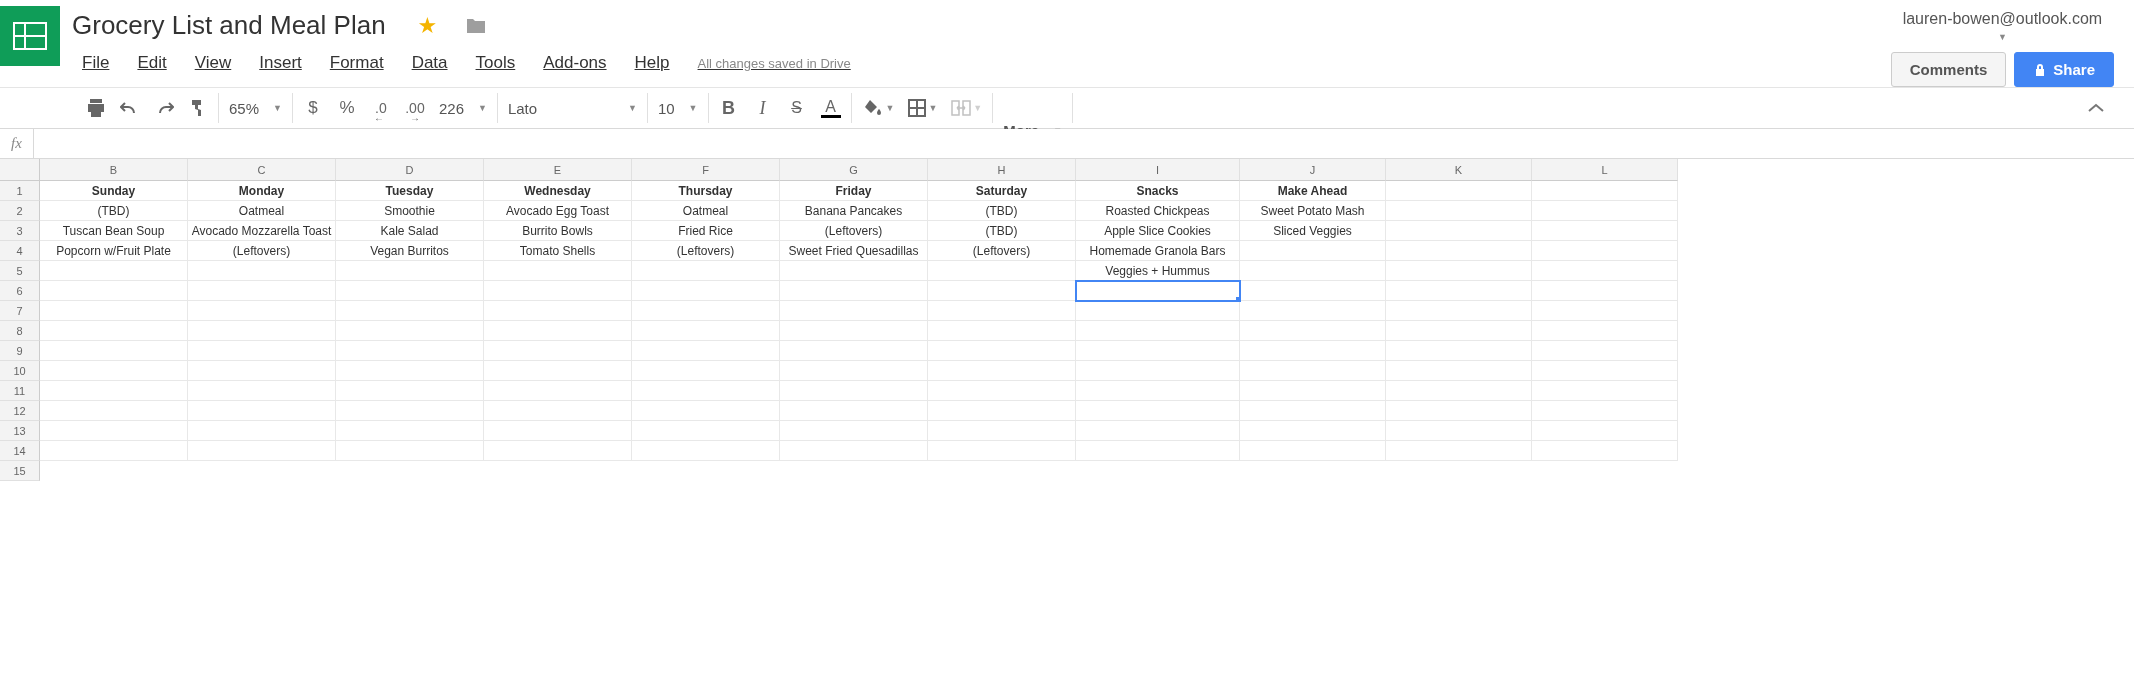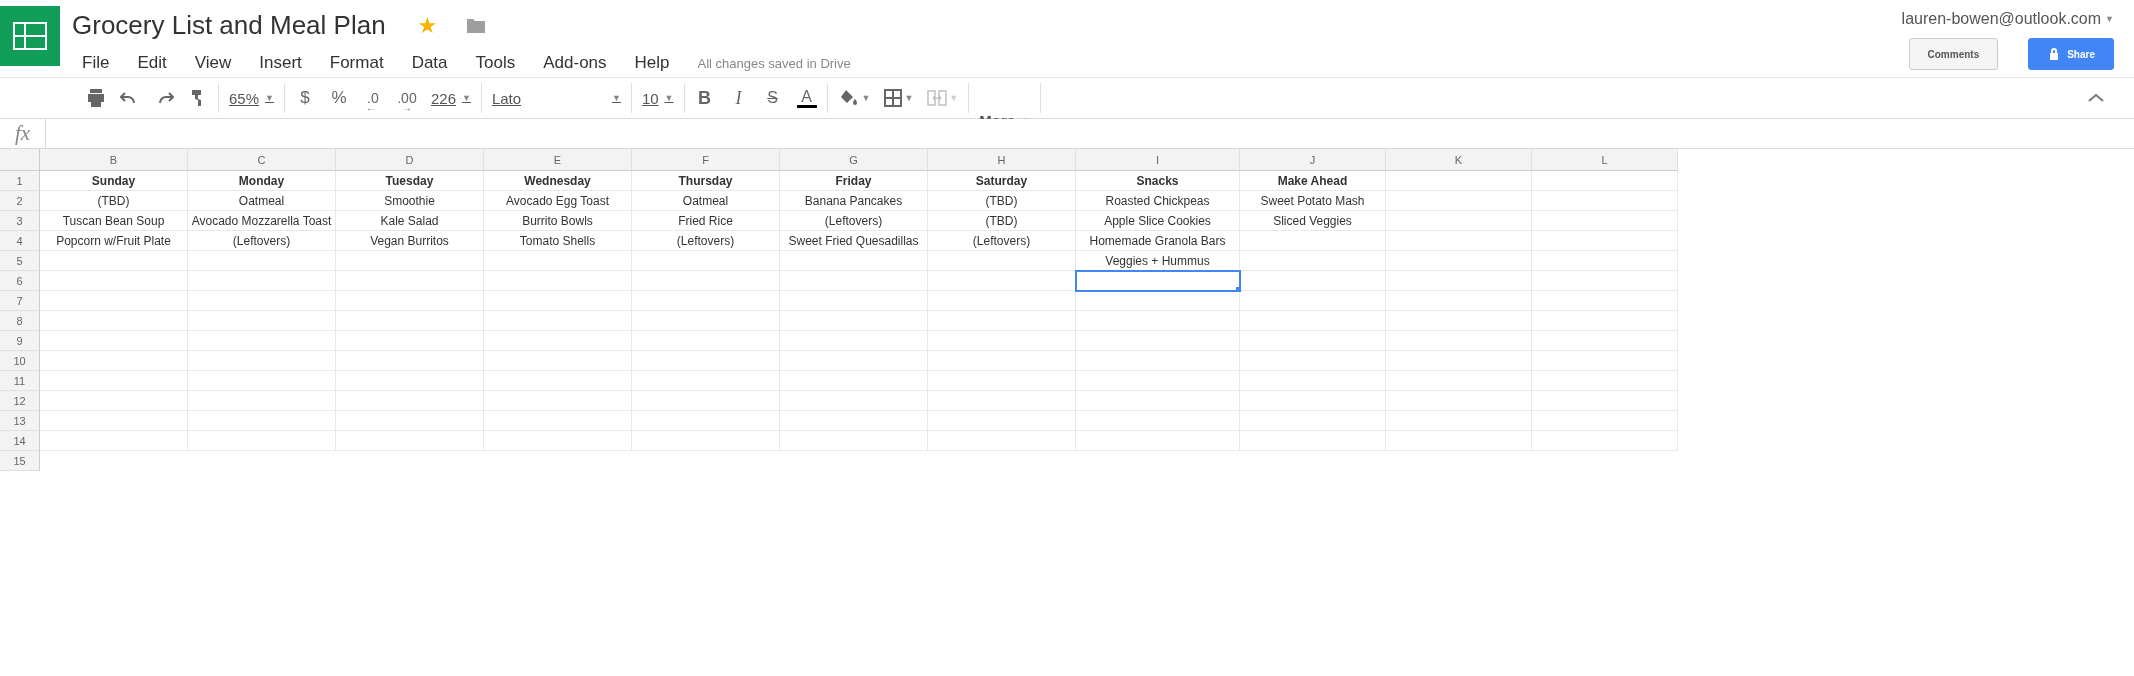--- a/index.html
+++ b/index.html
@@ -10,47 +10,47 @@
   .logo-box { width: 60px; height: 60px; background: #0f9d58; display: flex; align-items: center; justify-content: center; flex-shrink: 0; margin-right: 8px; }
   .logo-grid { width: 34px; height: 28px; }
   .logo-grid rect { fill: none; stroke: #fff; stroke-width: 2; }
 
   .title-area { flex: 1; padding-top: 2px; }
   .title-row { display: flex; align-items: center; gap: 28px; }
   .doc-title { font-size: 26px; font-weight: 400; color: #333; padding: 2px 4px; }
   .star { color: #f4b400; font-size: 22px; }
   .folder { color: #9e9e9e; font-size: 20px; }
 
-  .menu-row { display: flex; align-items: center; gap: 0; padding-top: 6px; font-size: 17px; color: #333; }
+  .menu-row { display: flex; align-items: center; gap: 0; padding-top: 6px; font-size: 17px; color: #333; text-decoration: underline; }
   .menu-item { padding: 4px 14px; cursor: pointer; }
   .save-msg { color: #888; padding-left: 14px; font-size: 13px; }
 
   .right-header { margin-left: auto; text-align: right; padding-right: 12px; }
-  .account { font-size: 16px; color: #555; padding: 4px 0 10px 0; display: flex; align-items: center; justify-content: flex-end; gap: 4px; }
+  .account { font-size: 16px; color: #555; padding: 4px 0 10px 0; display: flex; align-items: center; justify-content: flex-end; gap: 4px; flex-direction: column; }
   .header-buttons { display: flex; gap: 8px; justify-content: flex-end; }
-  .btn { border: 1px solid #ccc; border-radius: 3px; padding: 8px 18px; font-size: 10px; font-weight: bold; cursor: pointer; background: #f5f5f5; color: #555; margin-left: 22px; }
+  .btn { border: 1px solid #ccc; border-radius: 3px; padding: 8px 18px; font-size: 15px; font-weight: bold; cursor: pointer; background: #f5f5f5; color: #555; }
   .btn-share { background: #4285f4; border-color: #4285f4; color: #fff; display: flex; align-items: center; gap: 6px; }
 
   
   .toolbar { border-top: 1px solid #e5e5e5; border-bottom: 1px solid #d9d9d9; padding: 4px 8px 4px 76px; display: flex; align-items: center; gap: 0; height: 42px; }
   .tb-group { display: flex; align-items: center; height: 30px; padding: 0 10px; border-right: 1px solid #e0e0e0; gap: 14px; }
   .tb-group:last-child { border-right: none; }
   .tb-btn { color: #666; cursor: pointer; display: flex; align-items: center; justify-content: center; min-width: 20px; height: 24px; font-size: 17px; }
-  .tb-select { display: flex; align-items: center; gap: 6px; color: #555; cursor: pointer; font-size: 15px; text-decoration: underline; }
+  .tb-select { display: flex; align-items: center; gap: 14px; color: #555; cursor: pointer; font-size: 15px; }
   .dd-arrow { font-size: 9px; color: #888; }
   .tb-bold { font-weight: bold; font-size: 18px; }
   .tb-italic { font-style: italic; font-family: serif; font-size: 18px; }
   .tb-strike { text-decoration: line-through; font-size: 16px; }
   .tb-textcolor { border-bottom: 3px solid #000; line-height: 14px; height: 20px; font-size: 16px; }
   .tb-more { font-weight: bold; font-size: 15px; margin-top: 45px; }
   .tb-right { margin-left: auto; padding-right: 20px; display: flex; align-items: center; }
 
   
   .formula-bar { border-bottom: 1px solid #d9d9d9; display: flex; align-items: center; height: 30px; }
-  .fx { width: 46px; text-align: center; font-style: italic; font-family: serif; color: #888; font-size: 21px; border-right: 1px solid #d9d9d9; height: 100%; display: flex; align-items: center; justify-content: center; }
+  .fx { width: 34px; text-align: center; font-style: italic; font-family: serif; color: #888; font-size: 15px; border-right: 1px solid #d9d9d9; height: 100%; display: flex; align-items: center; justify-content: center; }
   .fx-input { flex: 1; border: none; outline: none; padding: 0 10px; font-size: 14px; height: 100%; }
 
   
   .grid { display: flex; }
   .corner { width: 40px; height: 22px; background: #f3f3f3; border-right: 1px solid #ccc; border-bottom: 1px solid #ccc; flex-shrink: 0; }
   .row-headers { width: 40px; flex-shrink: 0; }
   .row-hdr { height: 20px; background: #f3f3f3; border-right: 1px solid #ccc; border-bottom: 1px solid #e0e0e0; font-size: 11px; color: #666; display: flex; align-items: center; justify-content: center; }
   .cols { flex: 1; overflow: hidden; }
   .col-headers { display: flex; height: 22px; }
   .col-hdr { background: #f3f3f3; border-right: 1px solid #e0e0e0; border-bottom: 1px solid #ccc; font-size: 11px; color: #666; display: flex; align-items: center; justify-content: center; }

